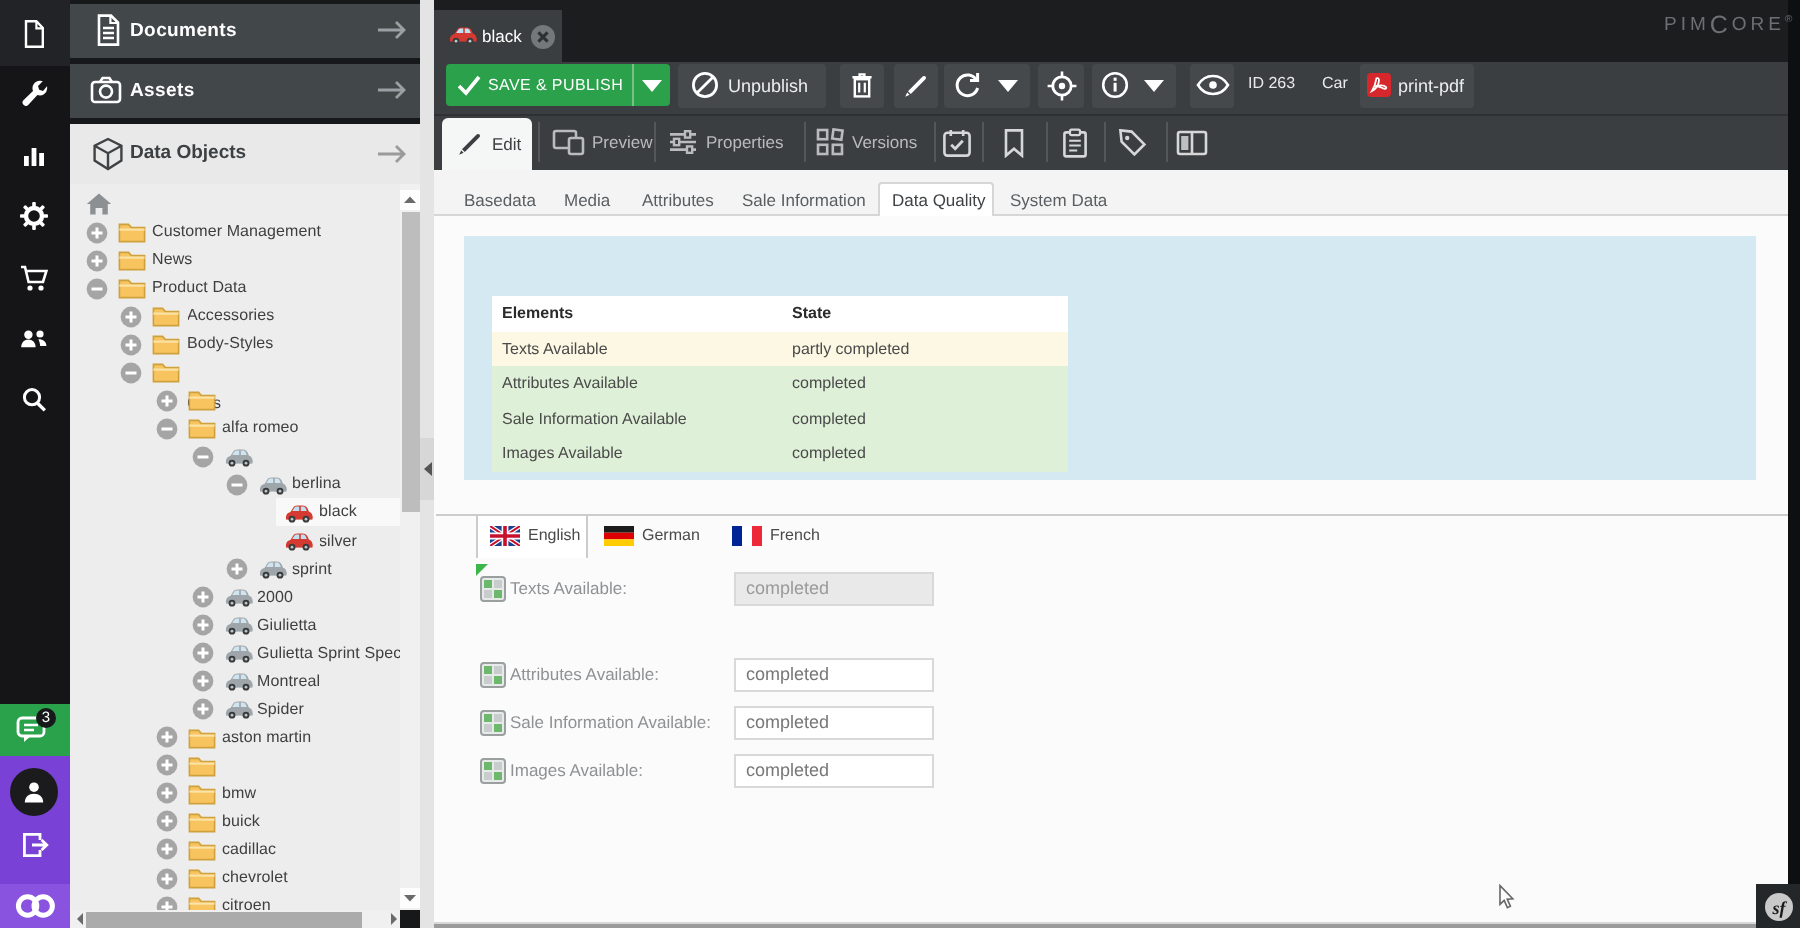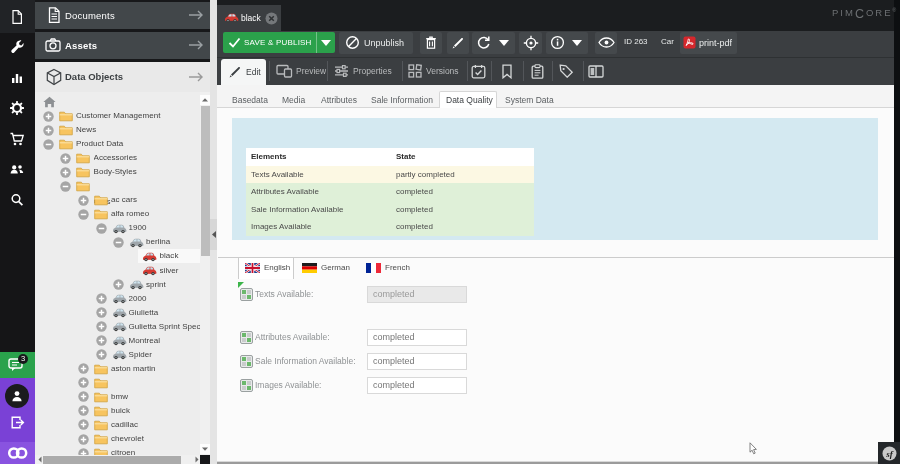--- a/index.html
+++ b/index.html
@@ -92,21 +92,21 @@
     </div>
 <div style="position:absolute;left:35px;top:0;width:175px;height:464px;background:#17181a"></div>
 <div style="position:absolute;left:35px;top:2px;width:175px;height:27px;background:#42474a"></div>
 <div style="position:absolute;left:45px;top:6px;width:18px;height:18px">
       <svg width="18" height="18" viewBox="0 0 18 18" style="">
         <path d="M4.5 1.8h6L14 5.3v11H4.5z" fill="none" stroke="#ffffff" stroke-width="1.3"></path>
         <path d="M10.2 2v3.5H14" fill="none" stroke="#ffffff" stroke-width="1.1"></path>
         <path d="M6.5 8h5.5M6.5 10.5h5.5M6.5 13h5.5" stroke="#ffffff" stroke-width="1.2"></path>
       </svg>
     </div>
-<div style="position:absolute;left:65px;top:2px;width:100px;height:44px;line-height:27px;font-size:9.5px;font-weight:normal;color:#ffffff;letter-spacing:0.2px">Documents</div>
+<div style="position:absolute;left:65px;top:2px;width:100px;height:44px;line-height:27px;font-size:9.5px;font-weight:bold;color:#ffffff;letter-spacing:0.2px">Documents</div>
 <div style="position:absolute;left:188px;top:9px;width:16px;height:12px">
       <svg width="16" height="12" viewBox="0 0 16 12" style="">
         <path d="M1 6h13M10 2l4 4-4 4" fill="none" stroke="#9aa0a3" stroke-width="1.4"></path>
       </svg>
     </div>
 <div style="position:absolute;left:35px;top:32px;width:175px;height:27px;background:#42474a"></div>
 <div style="position:absolute;left:45px;top:36px;width:18px;height:18px">
       <svg width="18" height="18" viewBox="0 0 18 18" style="">
         <rect x="1" y="5" width="14" height="10" rx="1.5" fill="none" stroke="#ffffff" stroke-width="1.3"></rect>
         <path d="M5 5l1.3-2h3.4L11 5" fill="none" stroke="#ffffff" stroke-width="1.3"></path>
@@ -227,21 +227,20 @@
         <rect x="2.75" y="4.75" width="5.5" height="1.5" fill="#fff"></rect>
         <rect x="4.75" y="2.75" width="1.5" height="5.5" fill="#fff"></rect>
       </svg>
     </div>
 <div style="position:absolute;left:94px;top:194.3px;width:14px;height:12px">
       <svg width="14" height="12" viewBox="0 0 14 12" style="">
         <path d="M0.7 2.2h4.6l1.4 1.6h6.6v7H0.7z" fill="#f7c45f" stroke="#cfa13d" stroke-width="0.8"></path>
         <path d="M0.7 4.8h12.6" stroke="#fbe3a7" stroke-width="1.1"></path>
       </svg>
     </div>
-<div style="position:absolute;left:111.0px;top:193.3px;width:120px;height:14px;line-height:14px;font-size:8px;letter-spacing:0.05px;color:#3f3f3f;white-space:nowrap;overflow:hidden">ac cars</div>
 <div style="position:absolute;left:78px;top:208.8px;width:11px;height:11px">
       <svg width="11" height="11" viewBox="0 0 11 11" style="">
         <circle cx="5.5" cy="5.5" r="5.2" fill="#a5a5a5"></circle>
         <rect x="2.75" y="4.75" width="5.5" height="1.5" fill="#fff"></rect>
       </svg>
     </div>
 <div style="position:absolute;left:94px;top:208.3px;width:14px;height:12px">
       <svg width="14" height="12" viewBox="0 0 14 12" style="">
         <path d="M0.7 2.2h4.6l1.4 1.6h6.6v7H0.7z" fill="#f7c45f" stroke="#cfa13d" stroke-width="0.8"></path>
         <path d="M0.7 4.8h12.6" stroke="#fbe3a7" stroke-width="1.1"></path>
@@ -259,21 +258,20 @@
         <path d="M1 8.3C0.8 6.4 1.8 5.3 3.2 5L4.5 3c.5-.8 1.2-1.2 2.2-1.2h2.6c1.2 0 2 .5 2.5 1.5l.7 1.6c1.3.4 1.9 1.3 1.8 3.4z" fill="#9fa6ab"></path>
 <path d="M5.1 3c.3-.5.8-.7 1.5-.7h1v2.2H4.1z" fill="#cfe4ef"></path>
         <path d="M8.4 2.3h1c.7 0 1.2.3 1.5 1l.5 1.2H8.4z" fill="#cfe4ef"></path>
 <rect x="1" y="7.2" width="13.2" height="1.6" fill="#9fa6ab"></rect>
 <circle cx="4" cy="8.6" r="1.7" fill="#3a3a3a"></circle>
         <circle cx="4" cy="8.6" r="0.7" fill="#b9c8ce"></circle>
 <circle cx="11" cy="8.6" r="1.7" fill="#3a3a3a"></circle>
         <circle cx="11" cy="8.6" r="0.7" fill="#b9c8ce"></circle>
       </svg>
     </div>
-<div style="position:absolute;left:128.5px;top:221.4px;width:120px;height:14px;line-height:14px;font-size:8px;letter-spacing:0.05px;color:#3f3f3f;white-space:nowrap;overflow:hidden">1900</div>
 <div style="position:absolute;left:113px;top:236.9px;width:11px;height:11px">
       <svg width="11" height="11" viewBox="0 0 11 11" style="">
         <circle cx="5.5" cy="5.5" r="5.2" fill="#a5a5a5"></circle>
         <rect x="2.75" y="4.75" width="5.5" height="1.5" fill="#fff"></rect>
       </svg>
     </div>
 <div style="position:absolute;left:129px;top:236.9px;width:15px;height:11px">
       <svg width="15" height="11" viewBox="0 0 15 11" style="">
         <path d="M1 8.3C0.8 6.4 1.8 5.3 3.2 5L4.5 3c.5-.8 1.2-1.2 2.2-1.2h2.6c1.2 0 2 .5 2.5 1.5l.7 1.6c1.3.4 1.9 1.3 1.8 3.4z" fill="#9fa6ab"></path>
 <path d="M5.1 3c.3-.5.8-.7 1.5-.7h1v2.2H4.1z" fill="#cfe4ef"></path>

